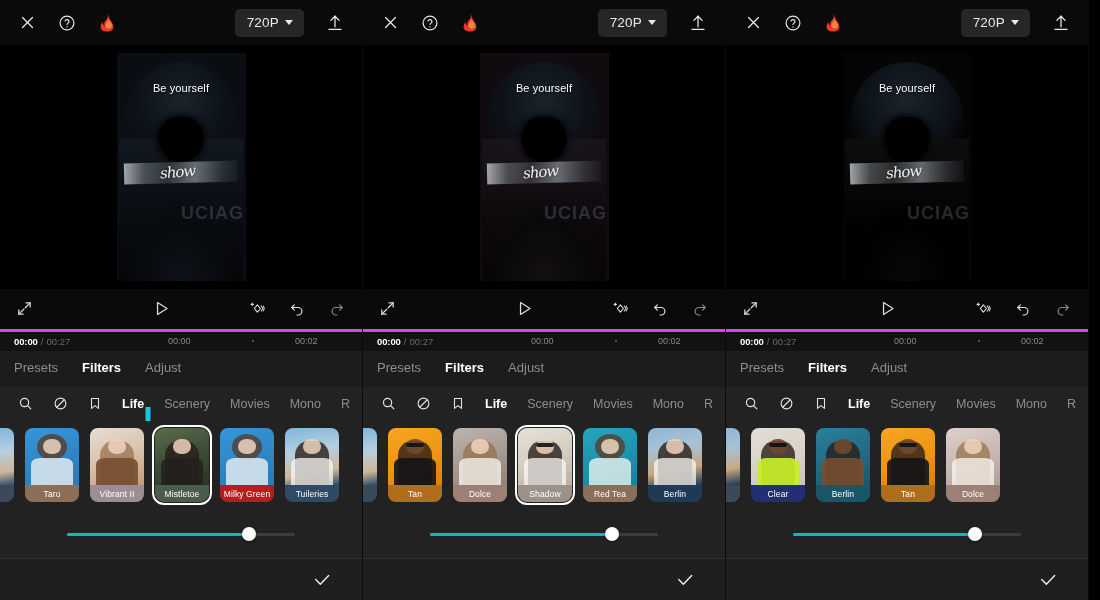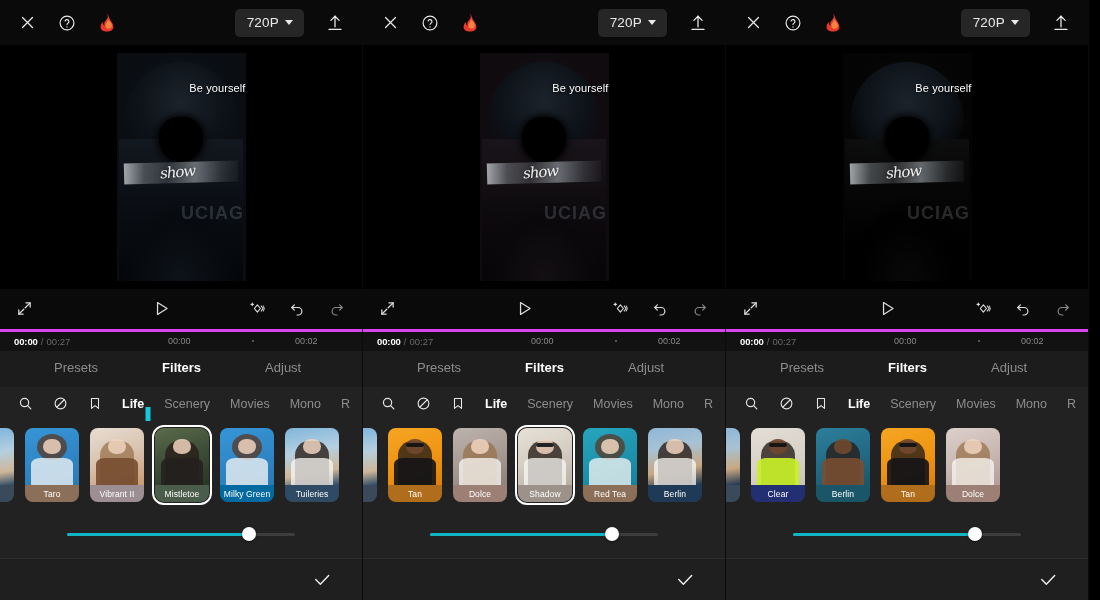--- a/index.html
+++ b/index.html
@@ -112,21 +112,21 @@
   .v-logo {
     position: absolute; left: 50%; top: 66%;
     font-family: "Liberation Sans", sans-serif;
     font-weight: bold;
     font-size: 18px;
     letter-spacing: 1px;
     color: rgba(120,130,140,.30);
   }
   .v-caption {
     position: absolute; left: 0; right: 0; top: 13%;
-    text-align: right;
+    text-align: center;
     color: #fff;
     font-size: 11px;
     letter-spacing: .1px;
     text-shadow: 0 1px 2px rgba(0,0,0,.7);
     z-index: 5;
   }
   .tint-shadow .video-img, .tint-shadow .v-jacket { filter: saturate(.55) hue-rotate(70deg) brightness(.92); }
   .tint-humble .video-img, .tint-humble .v-jacket { filter: grayscale(1) brightness(.82) contrast(1.06); }
   .tint-humble .v-logo { color: rgba(130,130,130,.30); }
 
@@ -162,21 +162,21 @@
   .ruler .dot { width: 2px; height: 2px; background: #6a6a6a; border-radius: 50%; }
 
   
   .tabs {
     height: 36px; flex: 0 0 36px;
     background: #1c1c1c;
     display: flex; align-items: center;
     padding: 0 14px; gap: 24px;
     position: relative;
   }
-  .tab { font-size: 13px; color: #8d8d8d; position: relative; padding-bottom: 2px; margin-left: 40px; }
+  .tab { font-size: 13px; color: #8d8d8d; position: relative; padding-bottom: 2px; }
   .tab.bold { color: #fff; font-weight: bold; }
   .tab-underline {
     position: absolute;
     bottom: -2px; left: 22px;
     width: 30px; height: 2px;
     background: #00c4cc;
     border-radius: 1px;
   }
 
   
@@ -478,21 +478,21 @@
             <div class="fig torso dk"></div>
           </div>
           <div class="lbl" style="background:#4a5d4a">Mistletoe</div>
         </div>
         <div class="thumb">
           <div class="pic p-blue">
             <div class="fig hair"></div>
             <div class="fig face"></div>
             <div class="fig torso"></div>
           </div>
-          <div class="lbl" style="background:#0369a1">Milky Green</div>
+          <div class="lbl" style="background:#b91c1c">Milky Green</div>
         </div>
         <div class="thumb">
           <div class="pic p-sky">
             <div class="fig hair2"></div>
             <div class="fig face"></div>
             <div class="fig torso"></div>
           </div>
           <div class="lbl" style="background:#2e4a64">Tuileries</div>
         </div>
       </div>

